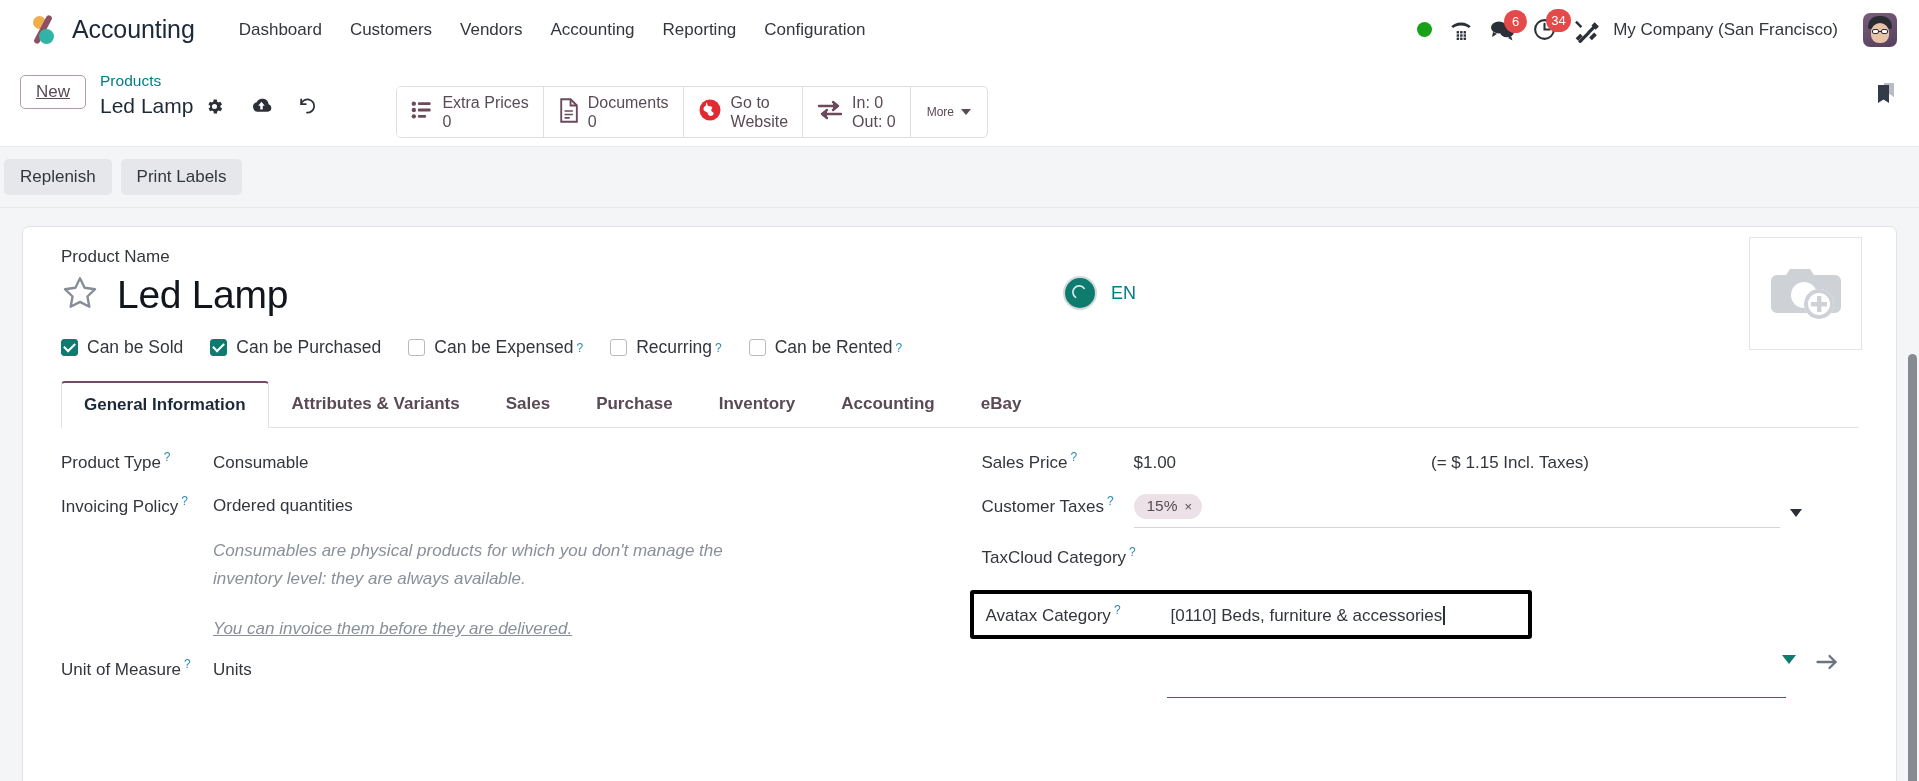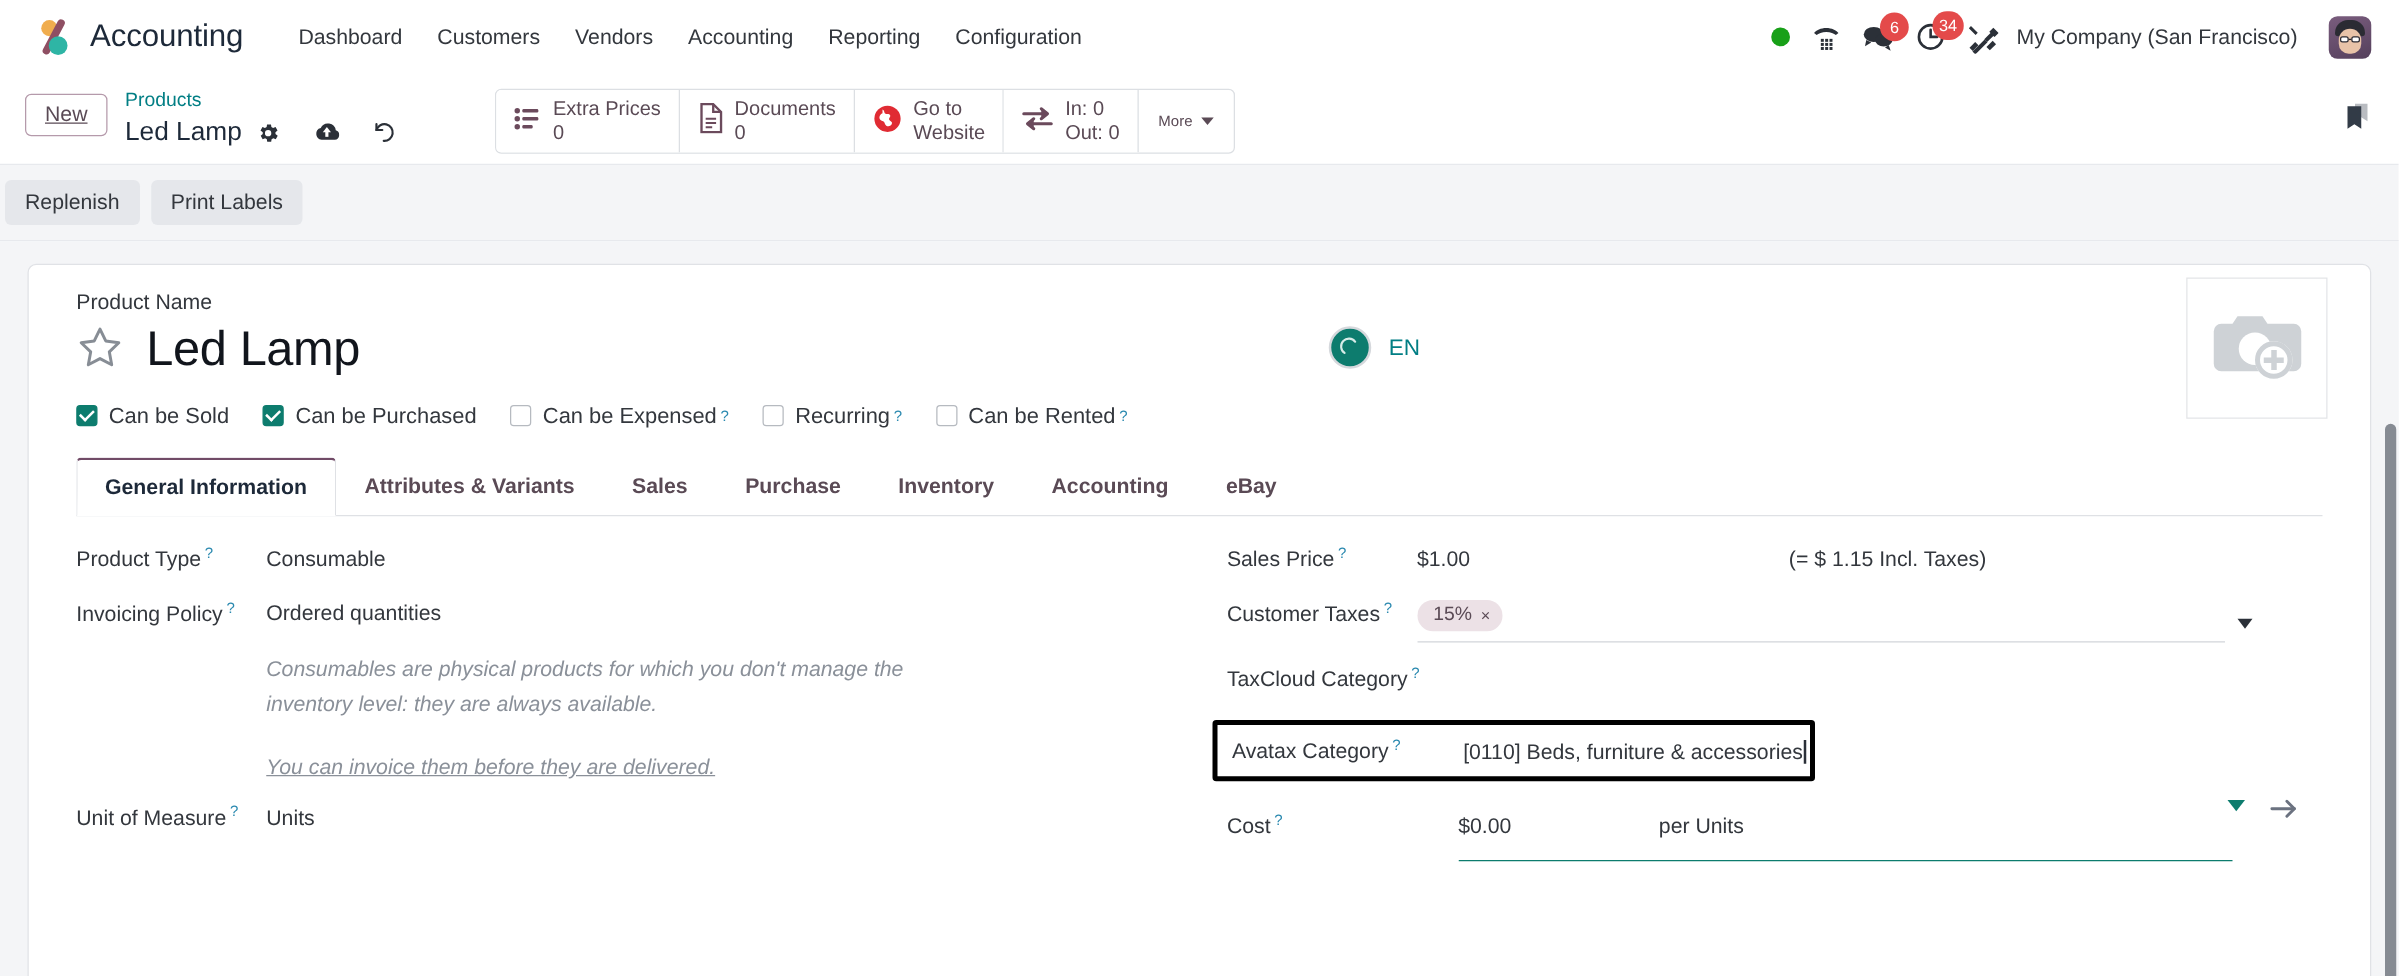--- a/index.html
+++ b/index.html
@@ -84,21 +84,21 @@
   .bc-current-row { display: flex; align-items: center; gap: 0; margin-top: 1px; }
   .bc-current { font-size: 21px; color: #1d2939; line-height: 28px; }
   .cp-icon { cursor: pointer; display: inline-flex; align-items: center; }
   .gear-ic { margin-left: 12px; }
   .cloud-ic { margin-left: 25px; }
   .undo-ic { margin-left: 22px; }
 
   .stat-bar {
     display: flex; align-items: stretch;
     border: 1px solid #dcdfe3; border-radius: 5px;
-    margin-left: 78px; margin-top: 2px; overflow: hidden; background: #fff;
+    margin-left: 78px; margin-top: 17px; overflow: hidden; background: #fff;
   }
   .stat-btn {
     display: flex; align-items: center; gap: 9px;
     padding: 6px 14px; border-right: 1px solid #dcdfe3;
     cursor: pointer; background: #fff; min-height: 46px;
   }
   .stat-btn:last-child { border-right: none; }
   .stat-txt { display: flex; flex-direction: column; line-height: 19px; }
   .stat-lbl { font-size: 16px; color: #5a4a55; white-space: nowrap; }
   .stat-val { font-size: 16px; color: #5a4a55; }
@@ -232,21 +232,21 @@
     border-right: 6px solid transparent; border-top: 8px solid #2b3038;
     cursor: pointer;
   }
 
   
   .avatax-row {
     position: relative;
     border: 4px solid #000; border-radius: 3px;
     padding: 9px 8px 9px 12px; margin-left: -12px;
     margin-bottom: 15px; display: flex; align-items: baseline;
-    width: 482px;
+    width: 562px;
   }
   .avatax-input {
     font-size: 17px; color: #33373d; position: relative;
     white-space: nowrap;
   }
   .caret-bar {
     display: inline-block; width: 1.5px; height: 19px;
     background: #2b3038; vertical-align: -4px; margin-left: 1px;
   }
   .avatax-underline {
@@ -600,27 +600,20 @@
           </div>
           <div class="avatax-underline" style="position:absolute;left:207px;right:72px;top:225px;border-bottom:1px solid #0d7c6e;"></div>
           <span class="avatax-caret" style="left:auto;right:62px;top:205px;"></span>
           <span class="avatax-arrow" style="left:auto;right:18px;top:202px;">
             <svg width="25" height="20" viewBox="0 0 24 20" fill="none" stroke="#6b7280" stroke-width="2.3" stroke-linecap="round" stroke-linejoin="round">
               <path d="M2 10h18"></path>
                 <path d="M14 4l6 6-6 6"></path>
             </svg>
           </span>
 
-          <div class="f-row" style="margin-top:24px;">
-            <div class="f-lbl wide">
-              <span>Cost</span><span class="qmark">?</span>
-            </div>
-            <div class="f-val">$0.00</div>
-            <div class="per-unit">per Units</div>
-          </div>
         </div>
       </div>
     </div>
 
     <div class="scrollbar-track">
       <div class="scrollbar-thumb"></div>
     </div>
   </div>
 </div>
 

